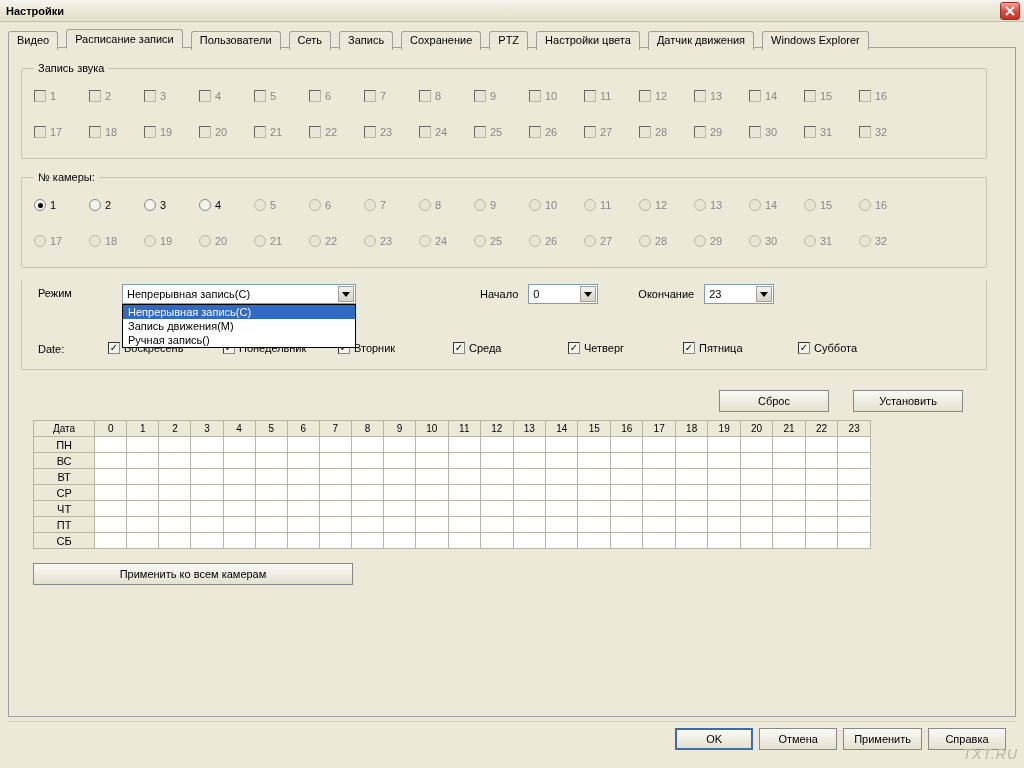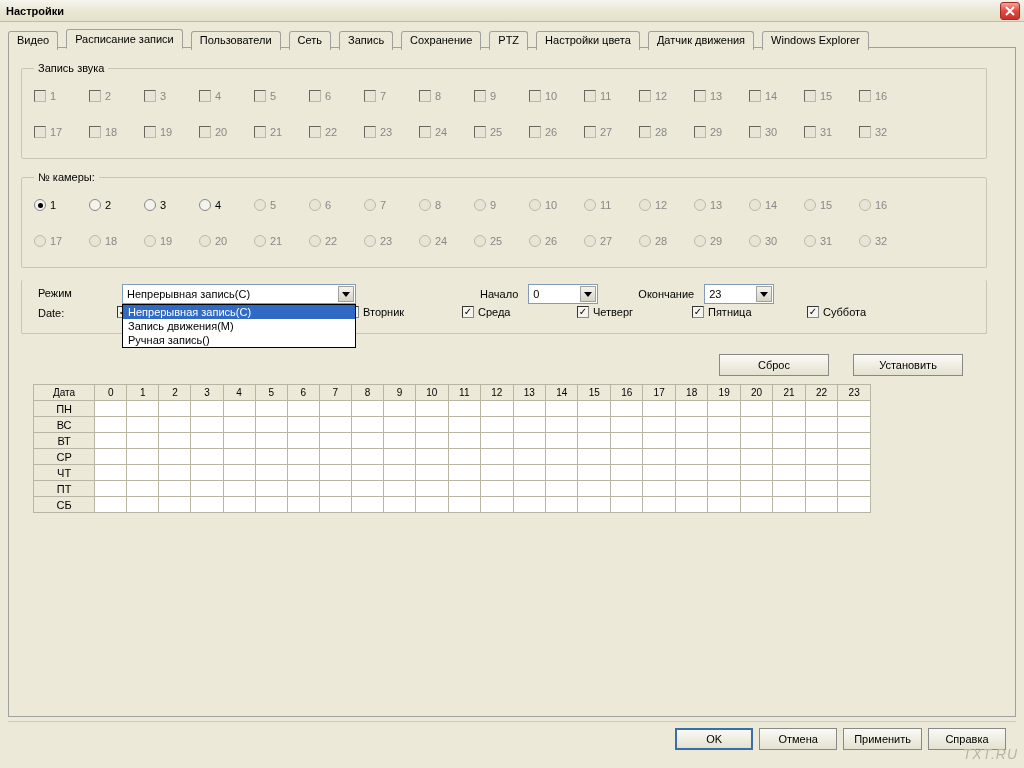--- a/index.html
+++ b/index.html
@@ -139,21 +139,22 @@
   }
   .dropdown-open .opt.sel {
     background: #316ac5;
     color: #fff;
   }
   .mid-right { display: flex; align-items: center; gap: 10px; margin-left: 110px;}
   .date-row {
     display: flex;
     align-items: center;
     padding: 0 4px;
-    gap: 9px;
+    gap: 0;
+    margin-top: 36px;
   }
   .day-chk {
     display: flex; align-items: center; gap: 4px;
     width: 115px;
   }
   .chk.checked::after {
     content: "✓";
     font-size: 10px;
     line-height: 10px;
     display: block;
@@ -815,20 +816,23 @@
             <td></td>
             <td></td>
             <td></td>
             <td></td>
             <td></td>
             <td></td>
           </tr>
         </tbody>
     </table>
 
+    <div class="below-table">
+      <div class="btn btn-wide">Применить ко всем камерам</div>
+    </div>
 
   </div>
 
   <div class="bottom-buttons">
     <div class="btn default">OK</div>
     <div class="btn">Отмена</div>
     <div class="btn">Применить</div>
     <div class="btn">Справка</div>
   </div>
 </div>

